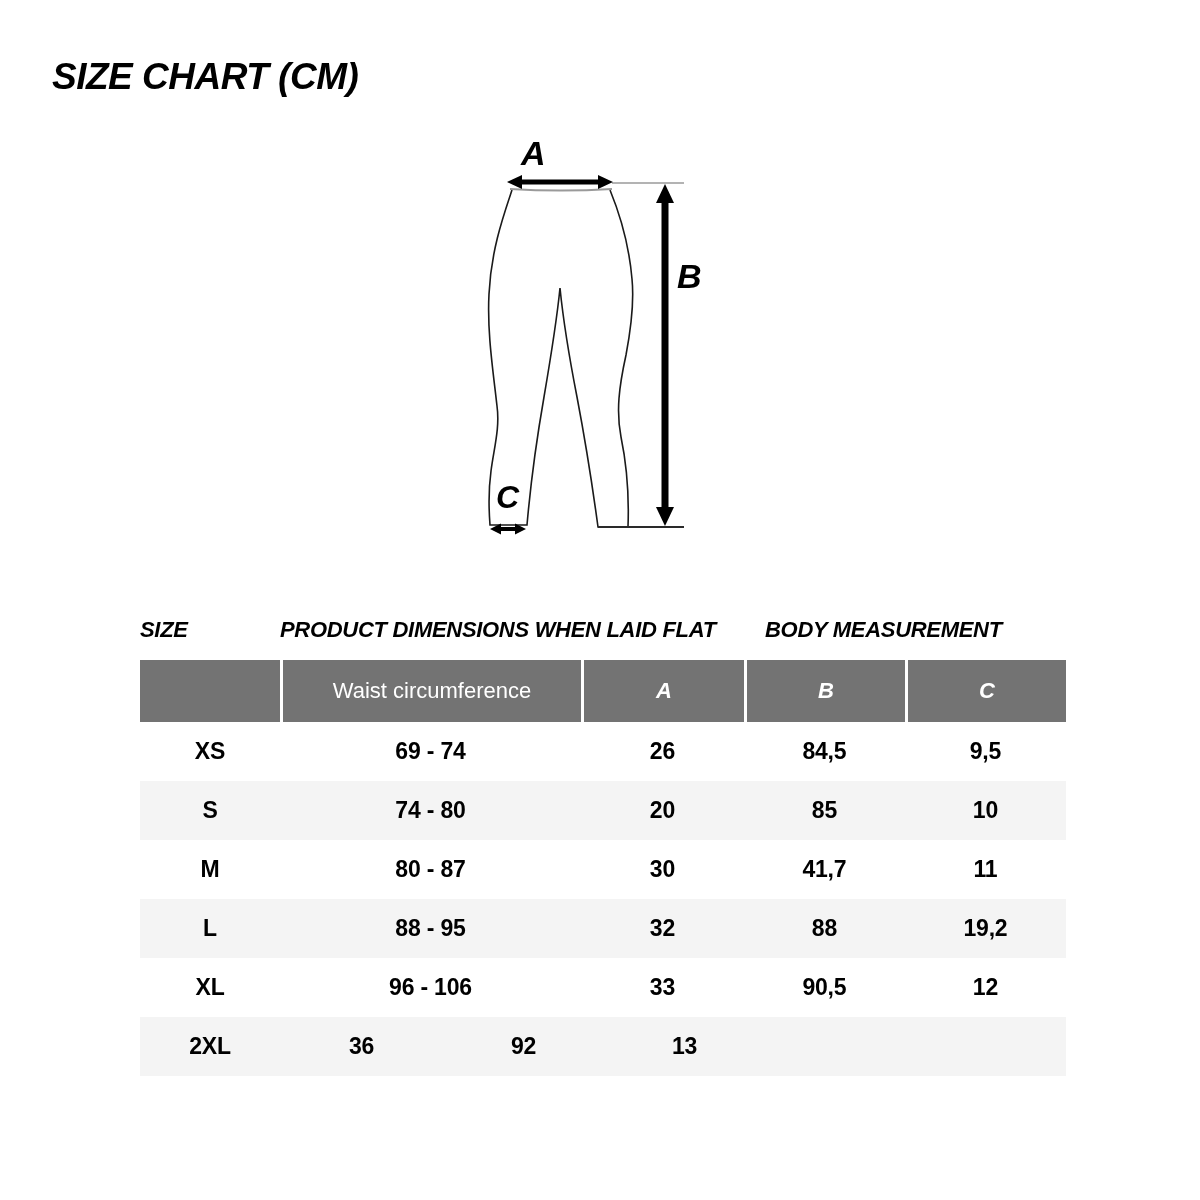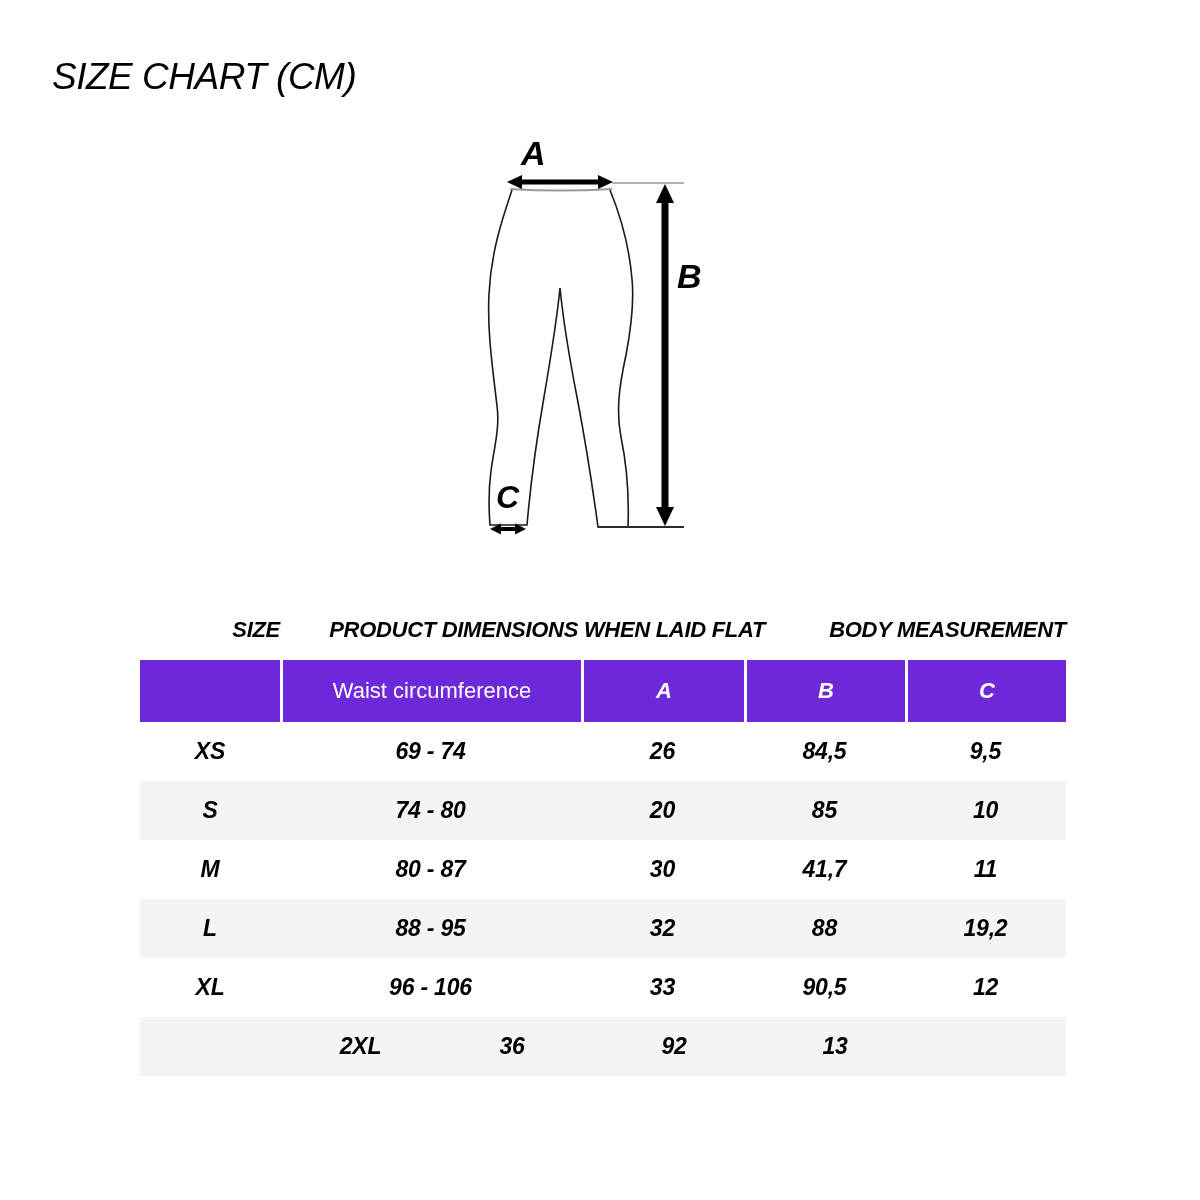--- a/index.html
+++ b/index.html
@@ -8,60 +8,59 @@
     background: #ffffff;
     font-family: "Liberation Sans", sans-serif;
     color: #000;
     position: relative;
     overflow: hidden;
   }
 
   
   .page-title {
     position: absolute; left: 52px; top: 56px;
-    font-size: 37px; font-weight: normal; font-style: italic;
+    font-size: 37px; font-weight: bold; font-style: italic;
     letter-spacing: -0.5px; color: #000;
     white-space: nowrap;
   }
 
   
   .diagram-wrap { position: absolute; left: 440px; top: 128px; width: 306px; height: 436px; }
   .diagram-wrap svg { display: block; width: 306px; height: 436px; }
   .dim-label { font-family: "Liberation Sans", sans-serif; font-weight: bold; font-style: italic; fill: #000; }
 
   
   .size-table {
     position: absolute; left: 140px; top: 608px; width: 926px;
   }
   .col-heads {
     display: flex; align-items: center; height: 44px;
     font-size: 22px; font-weight: bold; font-style: italic;
     letter-spacing: -0.3px;
   }
-  .col-heads .ch { text-align: right; }
+  .col-heads .ch { text-align: left; }
   .ch-size    { width: 15.12%; }
   .ch-body    { width: 32.50%; }
   .ch-product { width: 52.38%; }
 
   .grid-head { display: flex; height: 62px; margin-top: 8px; }
   .gh {
-    background: #6d28d9; color: #ffffff;
+    background: #737373; color: #ffffff;
     display: flex; align-items: center; justify-content: center;
     font-size: 22px; box-sizing: border-box;
   }
   .gh + .gh { border-left: 3px solid #ffffff; }
   .gh.it { font-style: italic; font-weight: bold; }
   .c1 { width: 15.12%; } .c2 { width: 32.50%; }
   .c3 { width: 17.60%; } .c4 { width: 17.39%; } .c5 { width: 17.39%; }
 
   .trow {
     display: flex; align-items: center; height: 59px;
-    font-size: 23px; font-weight: bold; font-style: italic;
+    font-size: 23px; font-weight: bold; 
     letter-spacing: -0.2px;
-    justify-content: center;
   }
   .trow.stripe { background: #f4f4f4; }
   .trow .cell { text-align: center; }
 </style>
 </head>
 <body>
 
 <div class="page-title">SIZE CHART (CM)</div>
 
 <div class="diagram-wrap">

